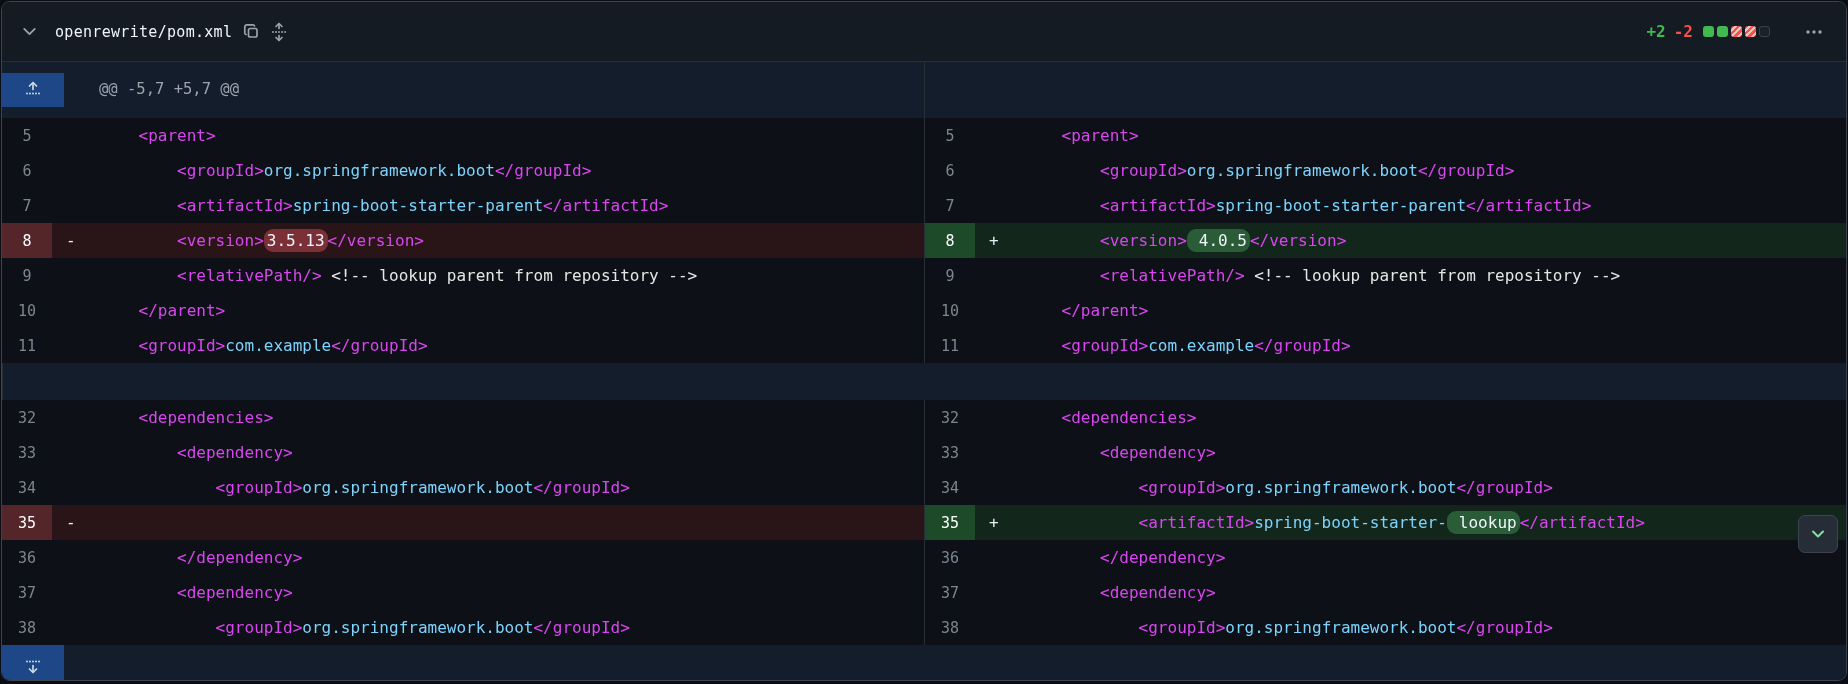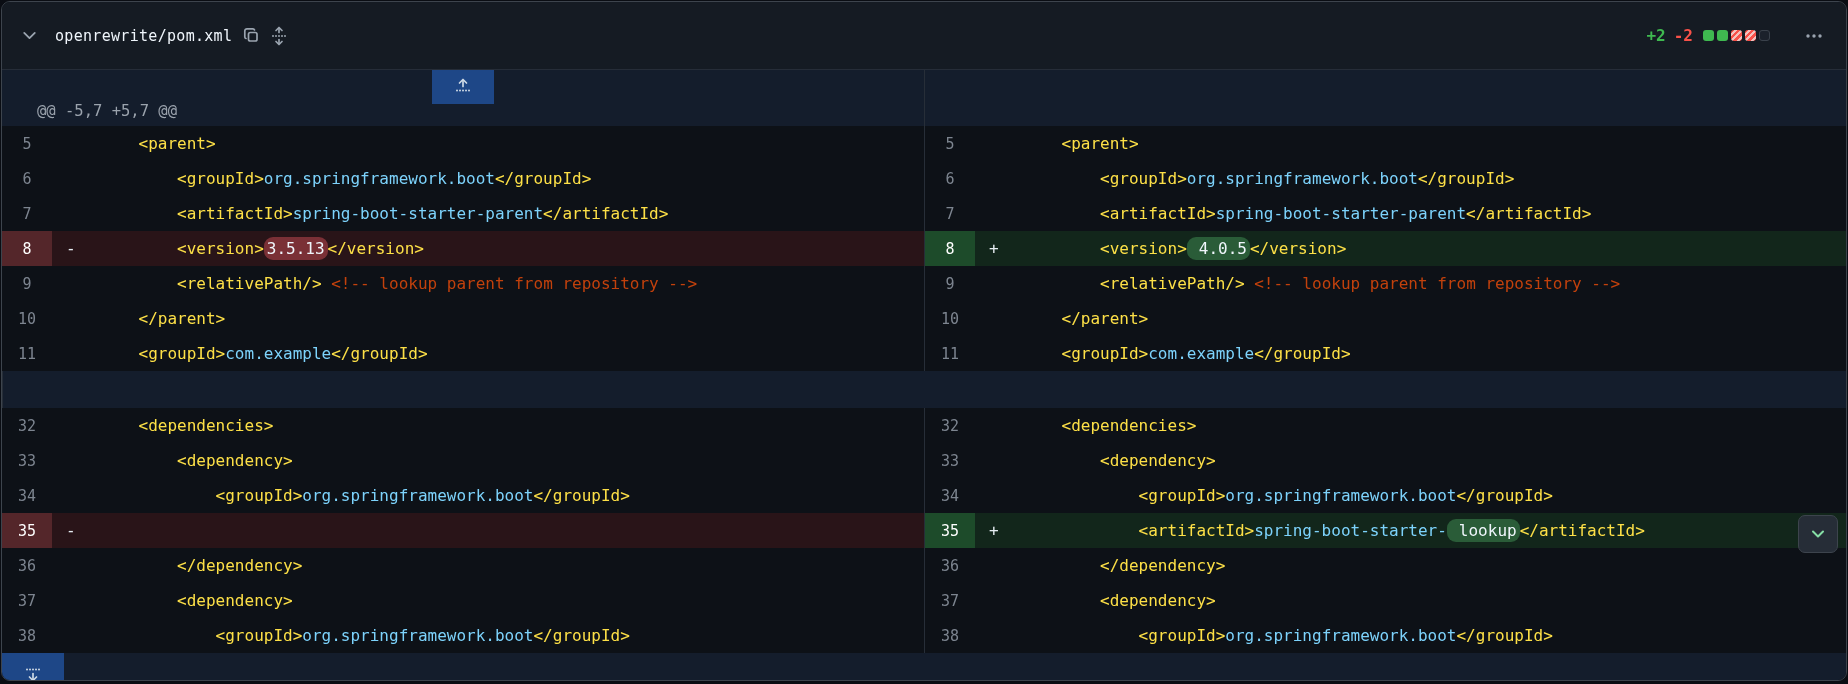--- a/index.html
+++ b/index.html
@@ -7,21 +7,21 @@
   body { background:#0a0d13; font-family:"DejaVu Sans Mono","Liberation Mono",monospace; }
 
   .card {
     position:relative; margin:1px; width:1846px; height:680px;
     background:#0d1117; border:1px solid #3d444d; border-radius:9px;
     overflow:hidden;
   }
 
   
   .file-header {
-    height:68px; background:#151b23; border-bottom:1px solid #262d38;
+    height:60px; background:#151b23; border-bottom:1px solid #262d38;
     display:flex; align-items:center; padding:0 18px 0 14px;
   }
   .icon-btn { background:none; border:none; cursor:pointer; display:flex; align-items:center; justify-content:center; padding:4px; color:#9aa4af; }
   .file-name { margin:0 6px 0 12px; font-size:15px; color:#f0f6fc; letter-spacing:.3px; }
   .hdr-gap { flex:1; }
   .stat-add { color:#3fb950; font-size:16px; font-weight:bold; }
   .stat-del { color:#f85149; font-size:16px; font-weight:bold; margin-left:8px; }
   .diffstat { display:flex; gap:3px; margin-left:10px; }
   .diffstat .sq { width:11px; height:11px; border-radius:3px; }
   .sq.add { background:#3fb950; }
@@ -49,23 +49,23 @@
   .num { width:50px; flex:none; font-size:15px; color:#7d8590; display:flex; align-items:center; justify-content:center; }
   .marker { width:48px; flex:none; font-size:16px; color:#e6edf3; display:flex; align-items:center; padding-left:14px; }
   .code { flex:1; font-size:16px; line-height:35px; white-space:pre; color:#e6edf3; overflow:hidden; }
 
   .side-context { background:#0d1117; }
   .side-del { background:#291418; }
   .side-del .num { background:#54262a; color:#ffffff; }
   .side-add { background:#12261b; }
   .side-add .num { background:#1d4b2a; color:#ffffff; }
 
-  .s-t { color:#fde047; }
+  .s-t { color:#d946ef; }
   .s-x { color:#7dd3fc; }
-  .s-c { color:#c2410c;margin-top:36px; }
+  .s-c { color:#e5e5e5;margin-top:36px; }
   .s-m { color:#f0f6fc; border-radius:9px; padding:2px 3px; }
   .side-del .s-m { background:#7a3036; }
   .side-add .s-m { background:#2a5c38;padding-left:12px; }
 
   .footer-row { background:#141d2c; height:39px; }
   .footer-row .expand-btn { height:100%; }
 
   
   .scroll-btn {
     position:absolute; right:8px; top:513px; width:40px; height:38px;
@@ -126,21 +126,21 @@
             <circle cx="4" cy="10" r="1.7" fill="currentColor"></circle>
             <circle cx="10" cy="10" r="1.7" fill="currentColor"></circle>
             <circle cx="16" cy="10" r="1.7" fill="currentColor"></circle>
           </svg>
         </span>
       </button>
   </div>
 
   <div class="diff-body">
       <div class="hunk-row tall">
-        <div class="half left" style="background: transparent; flex-direction: column;">
+        <div class="half left" style="background: transparent;">
           <button class="expand-btn">
             <svg width="20" height="20" viewBox="0 0 20 20">
               <line x1="10" y1="3.5" x2="10" y2="9.5" fill="none" stroke="currentColor" stroke-width="1.7" stroke-linecap="round" stroke-linejoin="round"></line>
               <polyline points="6.5,6 10,2.5 13.5,6" fill="none" stroke="currentColor" stroke-width="1.7" stroke-linecap="round" stroke-linejoin="round"></polyline>
               <circle cx="4" cy="13.5" r="1" fill="currentColor"></circle>
               <circle cx="7" cy="13.5" r="1" fill="currentColor"></circle>
               <circle cx="10" cy="13.5" r="1" fill="currentColor"></circle>
               <circle cx="13" cy="13.5" r="1" fill="currentColor"></circle>
               <circle cx="16" cy="13.5" r="1" fill="currentColor"></circle>
             </svg>

